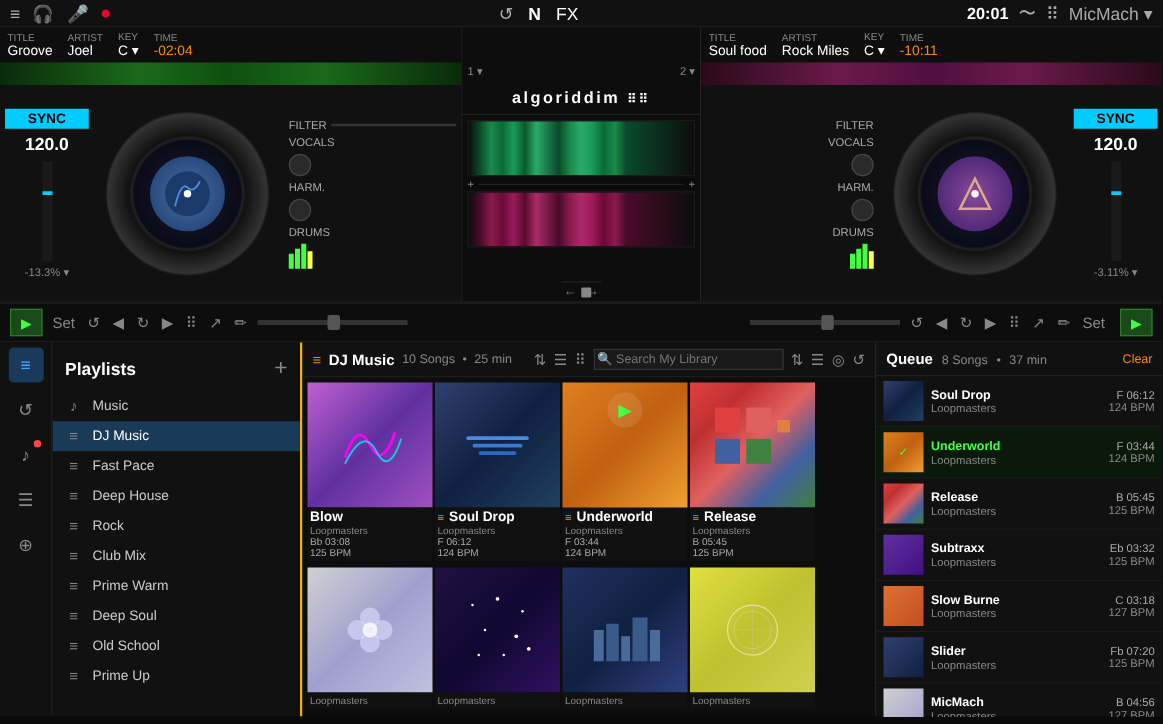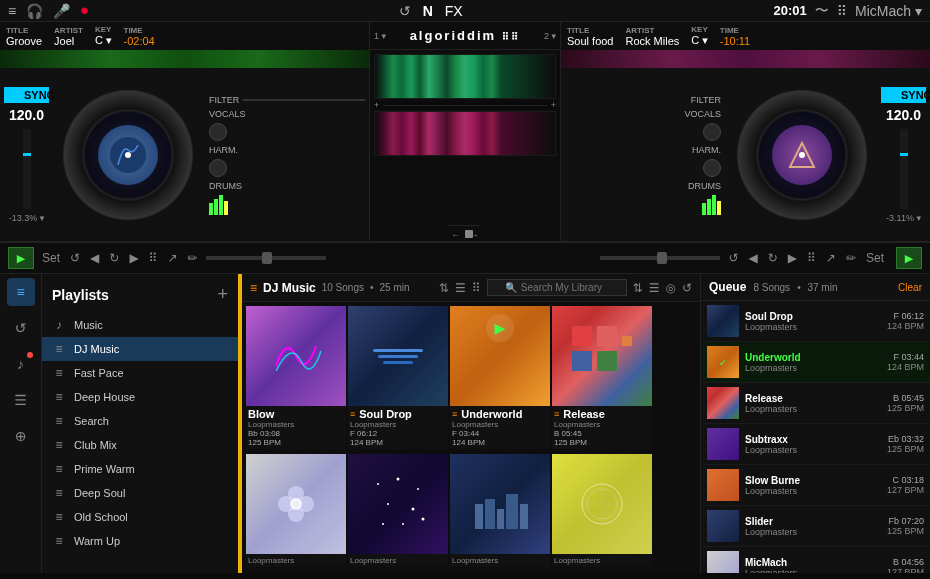--- a/index.html
+++ b/index.html
@@ -57,21 +57,21 @@
 
     .deck-info {
       height: 28px;
       display: flex;
       align-items: center;
       padding: 2px 6px;
       background: #0e0e0e;
       gap: 12px;
     }
     .deck-info .field { display: flex; flex-direction: column; }
-    .deck-info .label { font-size: 8px; color: #888; text-transform: uppercase; font-weight: bold; }
+    .deck-info .label { font-size: 8px; color: #888; text-transform: uppercase; }
     .deck-info .value { font-size: 11px; color: #fff; }
     .deck-info .value.time { color: #f80; }
 
     .waveform-bar {
       height: 22px;
       background: #0a1a0a;
       position: relative;
       overflow: hidden;
     }
 
@@ -105,41 +105,42 @@
     }
     .turntable-label-right {
       background: radial-gradient(circle, #8a4a9a 0%, #3a1a6a 100%);
     }
 
     .sync-btn {
       background: #0cf;
       color: #000;
       font-weight: bold;
       font-size: 11px;
-      padding: 2px 20px;
+      padding: 2px 8px;
       border: none;
       cursor: pointer;
-      width: 45px;
+      width: 67px;
     }
 
     
     .center-mix {
       flex: 1;
       display: flex;
       flex-direction: column;
       align-items: center;
       background: #0d0d0d;
       position: relative;
     }
     .mix-logo {
       color: #fff;
       font-size: 16px;
       font-weight: bold;
       padding: 4px 0;
       letter-spacing: 2px;
+      margin-top: 42px;
     }
     .mix-waveforms {
       flex: 1;
       width: 100%;
       display: flex;
       flex-direction: column;
       gap: 2px;
       padding: 4px;
     }
     .mix-wave {
@@ -222,21 +223,21 @@
       background: #f44;
       border-radius: 50%;
       position: absolute;
       top: 2px; right: 2px;
     }
 
     
     .sidebar {
       width: 200px;
       background: #111;
-      border-right: 4px solid #eab308;
+      border-right: 2px solid #eab308;
       overflow-y: auto;
       padding: 6px 0;
     }
     .sidebar::-webkit-scrollbar { width: 4px; }
     .sidebar::-webkit-scrollbar-thumb { background: #333; }
 
     .sidebar-header {
       display: flex;
       align-items: center;
       justify-content: space-between;
@@ -283,22 +284,22 @@
       color: #fff;
       font-size: 12px;
     }
     .playlist-meta { color: #888; font-size: 10px; }
     .search-box {
       margin-left: auto;
       background: #1a1a1a;
       border: 1px solid #333;
       color: #888;
       font-size: 10px;
-      padding: 2px 18px;
-      width: 140px;
+      padding: 2px 2px;
+      width: 152px;
     }
 
     .album-grid {
       flex: 1;
       display: grid;
       grid-template-columns: repeat(5, 1fr);
       gap: 2px;
       padding: 4px;
       overflow-y: auto;
       background: #0d0d0d;
@@ -629,41 +630,41 @@
     <div class="sidebar-item">
       <span class="sidebar-item-icon">≡</span>
       <span>Fast Pace</span>
     </div>
     <div class="sidebar-item">
       <span class="sidebar-item-icon">≡</span>
       <span>Deep House</span>
     </div>
     <div class="sidebar-item">
       <span class="sidebar-item-icon">≡</span>
-      <span>Search</span>
+      <span>Rock</span>
     </div>
     <div class="sidebar-item">
       <span class="sidebar-item-icon">≡</span>
       <span>Club Mix</span>
     </div>
     <div class="sidebar-item">
       <span class="sidebar-item-icon">≡</span>
       <span>Prime Warm</span>
     </div>
     <div class="sidebar-item">
       <span class="sidebar-item-icon">≡</span>
       <span>Deep Soul</span>
     </div>
     <div class="sidebar-item">
       <span class="sidebar-item-icon">≡</span>
       <span>Old School</span>
     </div>
     <div class="sidebar-item">
       <span class="sidebar-item-icon">≡</span>
-      <span>Warm Up</span>
+      <span>Prime Up</span>
     </div>
   </div>
 
   <div class="main-browser">
 
     <div class="browser-toolbar">
       <span style="color:#f80;font-size:12px;">≡</span>
       <span class="playlist-name">DJ Music</span>
       <span class="playlist-meta">10 Songs</span>
       <span class="playlist-meta"> • </span>

